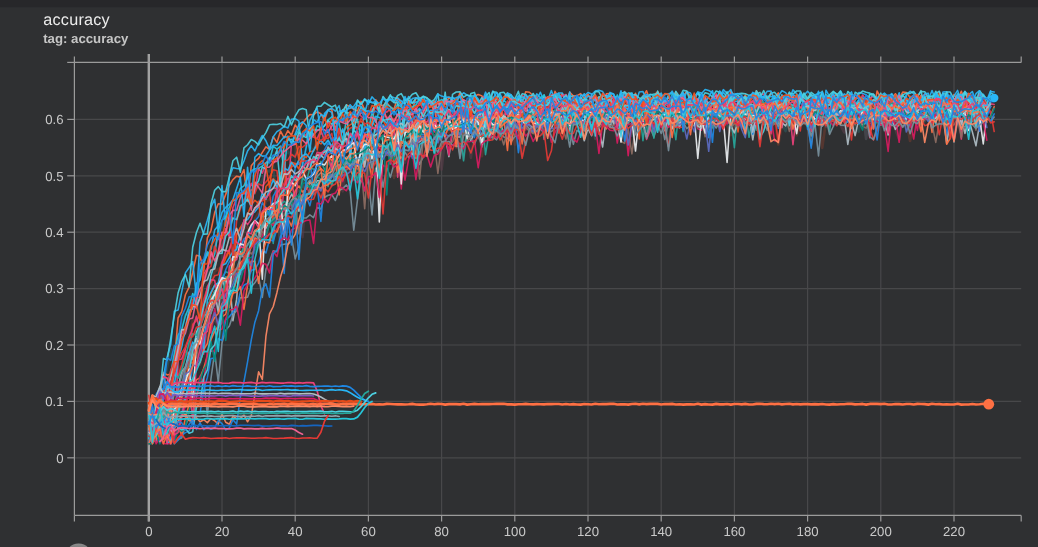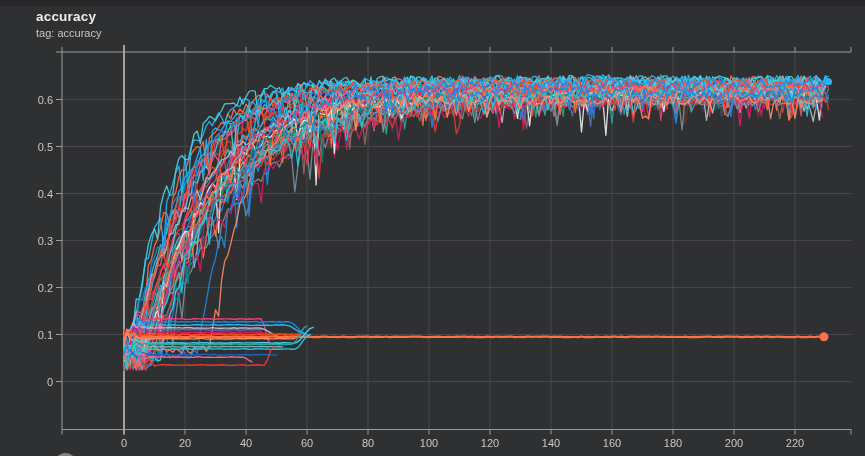--- a/index.html
+++ b/index.html
@@ -1,20 +1,20 @@
 <!DOCTYPE html>
 <html><head>
 <meta charset="utf-8">
 <style>
   html,body{margin:0;padding:0;background:#2f3032;width:865px;height:456px;overflow:hidden;
             font-family:"Liberation Sans",sans-serif;}
   .stage{position:relative;width:865px;height:456px;background:#2f3032;}
   .top-bar{position:absolute;left:0;top:0;width:865px;height:6px;background:#27272a;}
-  .chart-title{position:absolute;left:36px;top:9px;font-size:13.5px;font-weight:700;color:#ededed;letter-spacing:.2px;}
-  .chart-subtitle{position:absolute;left:36px;top:27px;font-size:11px;font-weight:400;color:#c6c6c6;}
+  .chart-title{position:absolute;left:36px;top:9px;font-size:13.5px;font-weight:400;color:#ededed;letter-spacing:.2px;}
+  .chart-subtitle{position:absolute;left:36px;top:27px;font-size:11px;font-weight:700;color:#c6c6c6;}
   svg.plot{position:absolute;left:0;top:0;}
   svg.plot text{font-family:"Liberation Sans",sans-serif;}
   .fab{position:absolute;left:54px;top:453px;width:23px;height:23px;border-radius:50%;
        background:linear-gradient(180deg,#8d8d8d 0%,#5c5c5c 45%,#404040 100%);}
 </style>
 </head>
 <body>
 
 <div class="stage">
   <svg class="plot" width="865" height="456" viewBox="0 0 865 456">

